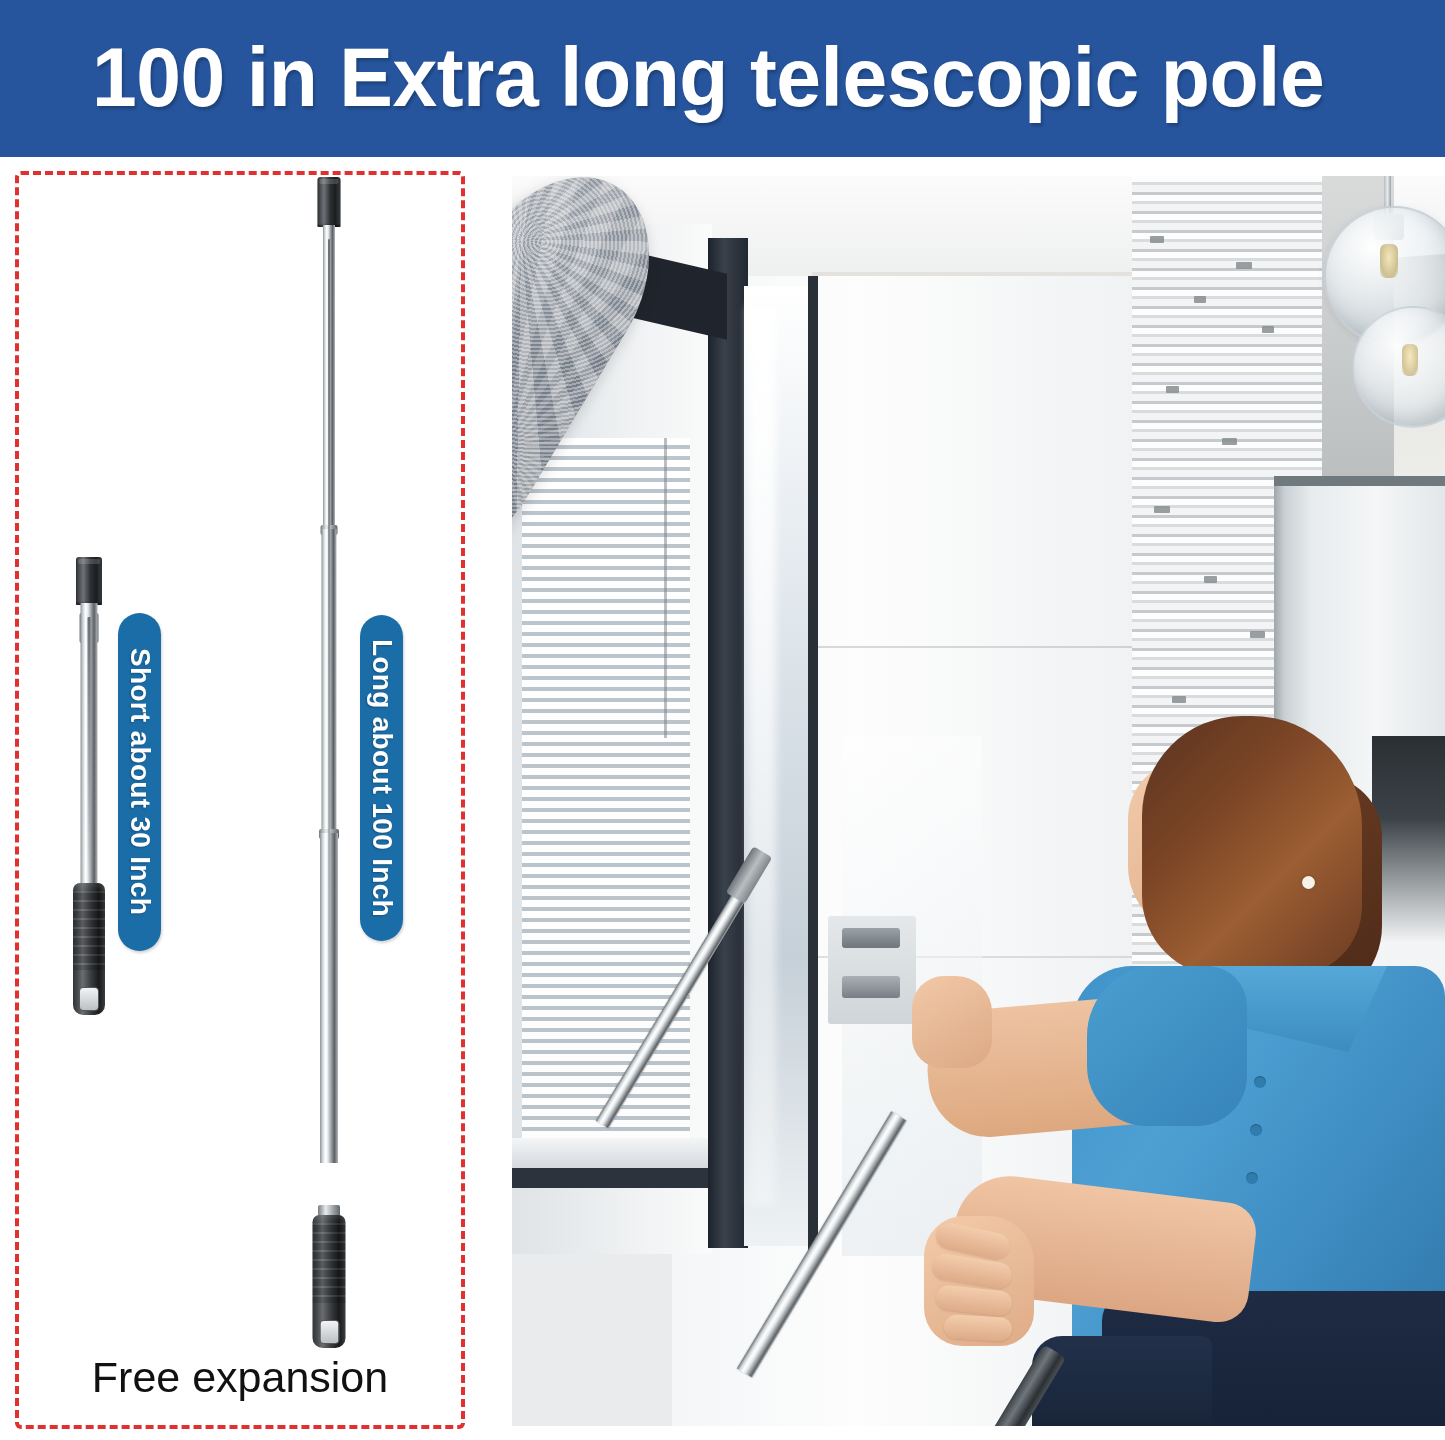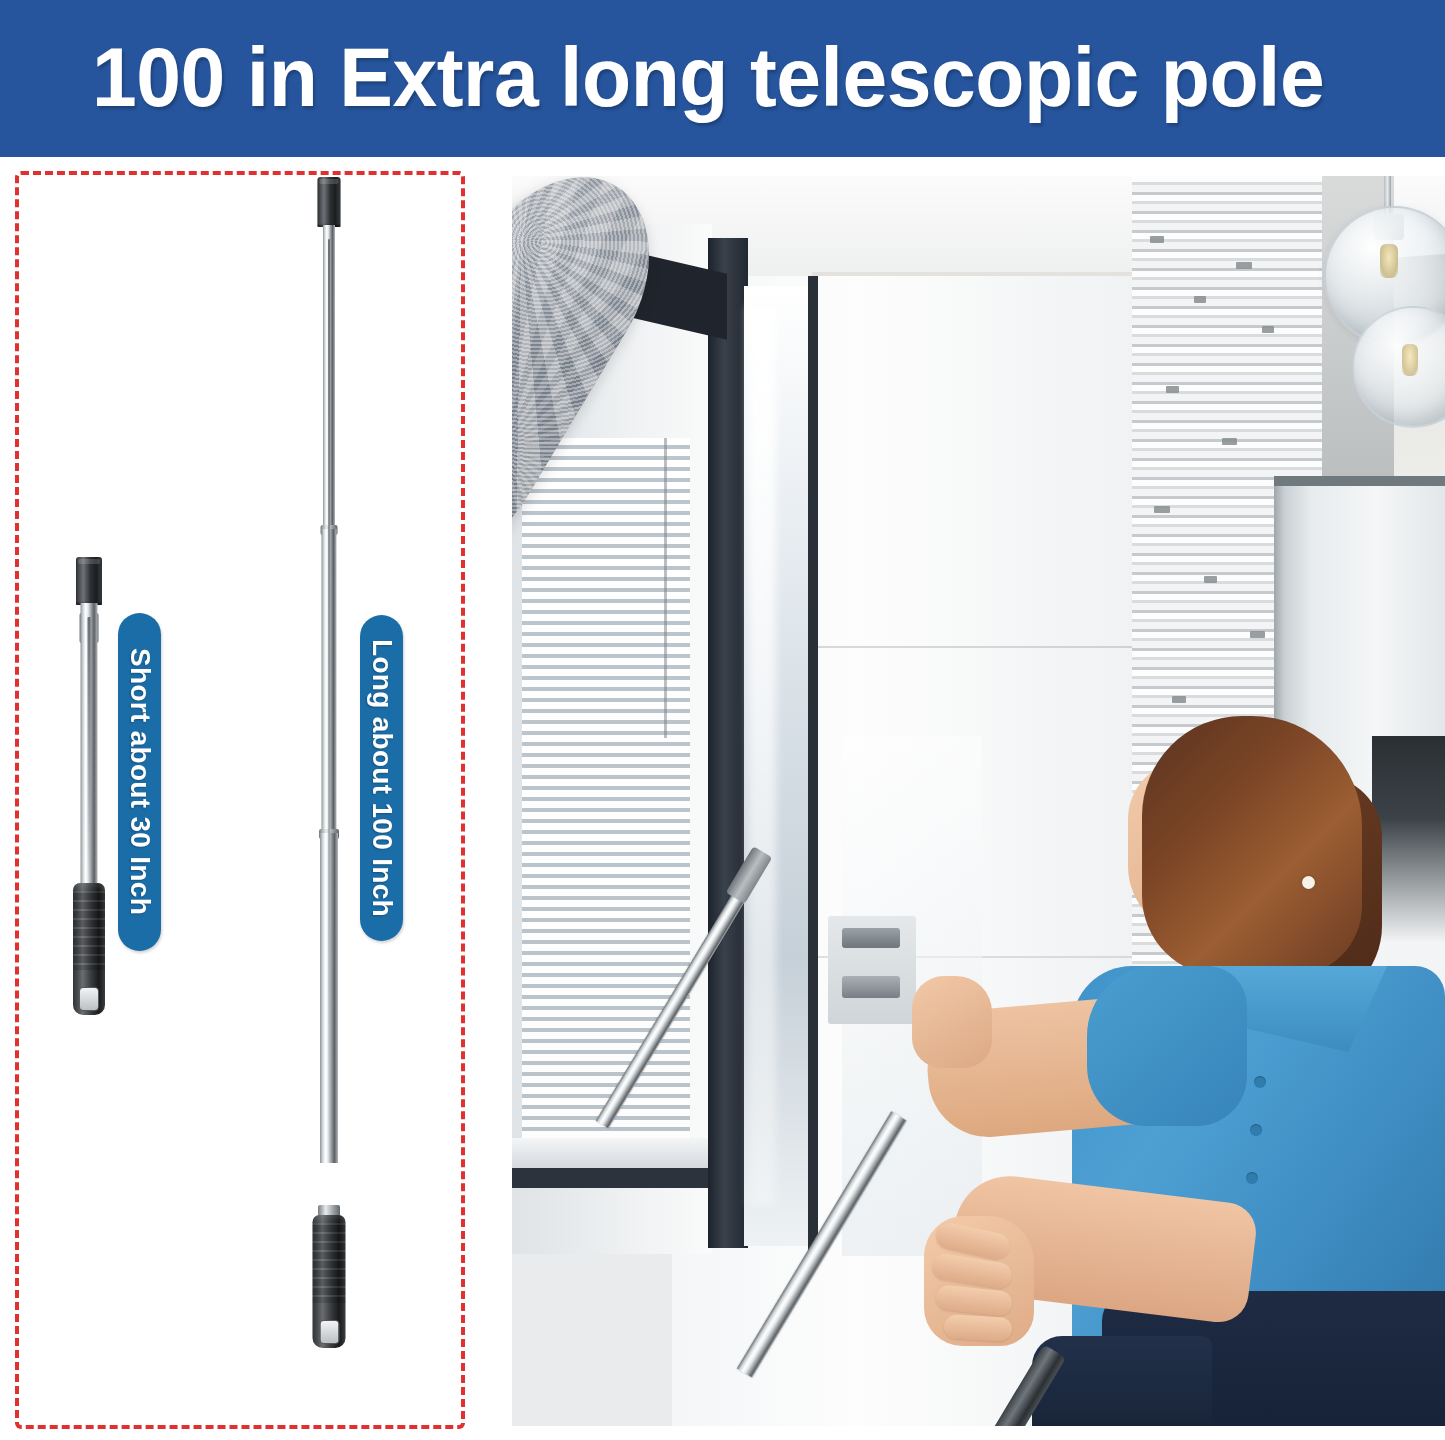--- a/index.html
+++ b/index.html
@@ -562,20 +562,21 @@
   </div>
 
   <div class="badge" id="badge-short">
     <span class="badge-text">Short about 30 Inch</span>
   </div>
 
   <div class="badge" id="badge-long">
     <span class="badge-text">Long about 100 Inch</span>
   </div>
 
+  <div id="free-expansion-label">Free expansion</div>
 </div>
 
 <div id="photo-panel">
 
   <div class="ph" id="ceiling"></div>
   <div class="ph" id="wall-right"></div>
   <div class="ph" id="ceiling-shadow"></div>
   <div class="ph" id="wall-main"></div>
   <div class="ph" id="wall-tile-line-1"></div>
   <div class="ph" id="wall-tile-line-2"></div>

